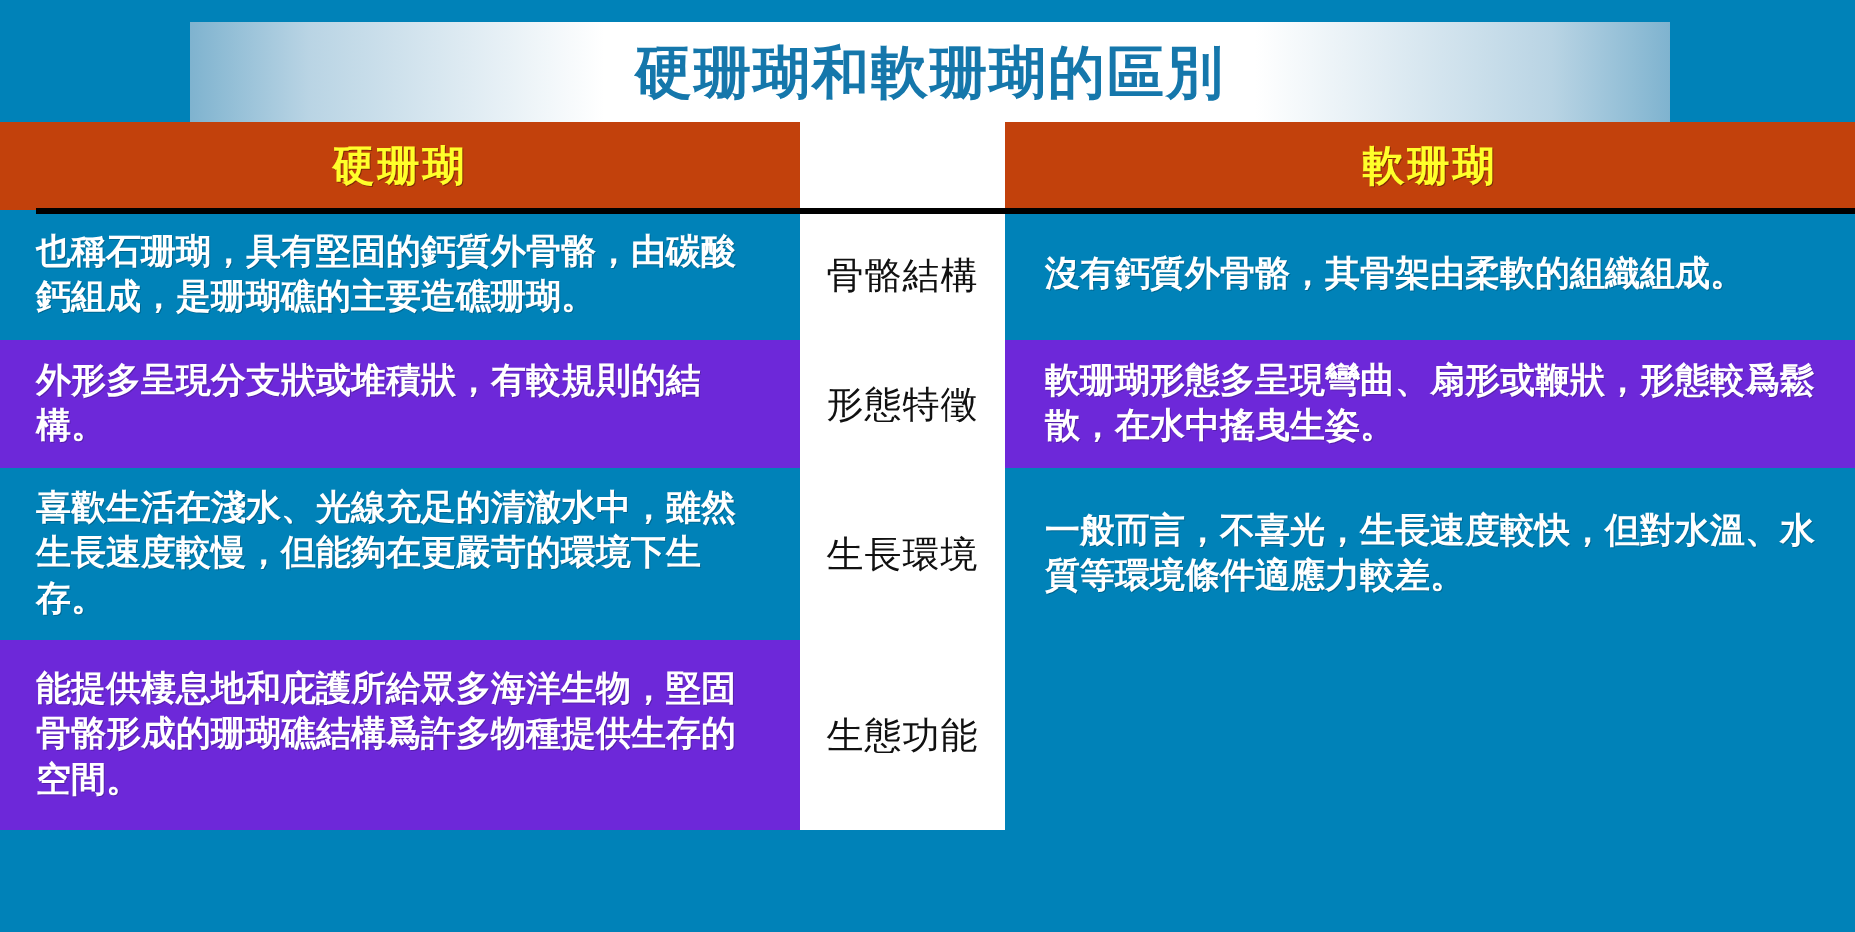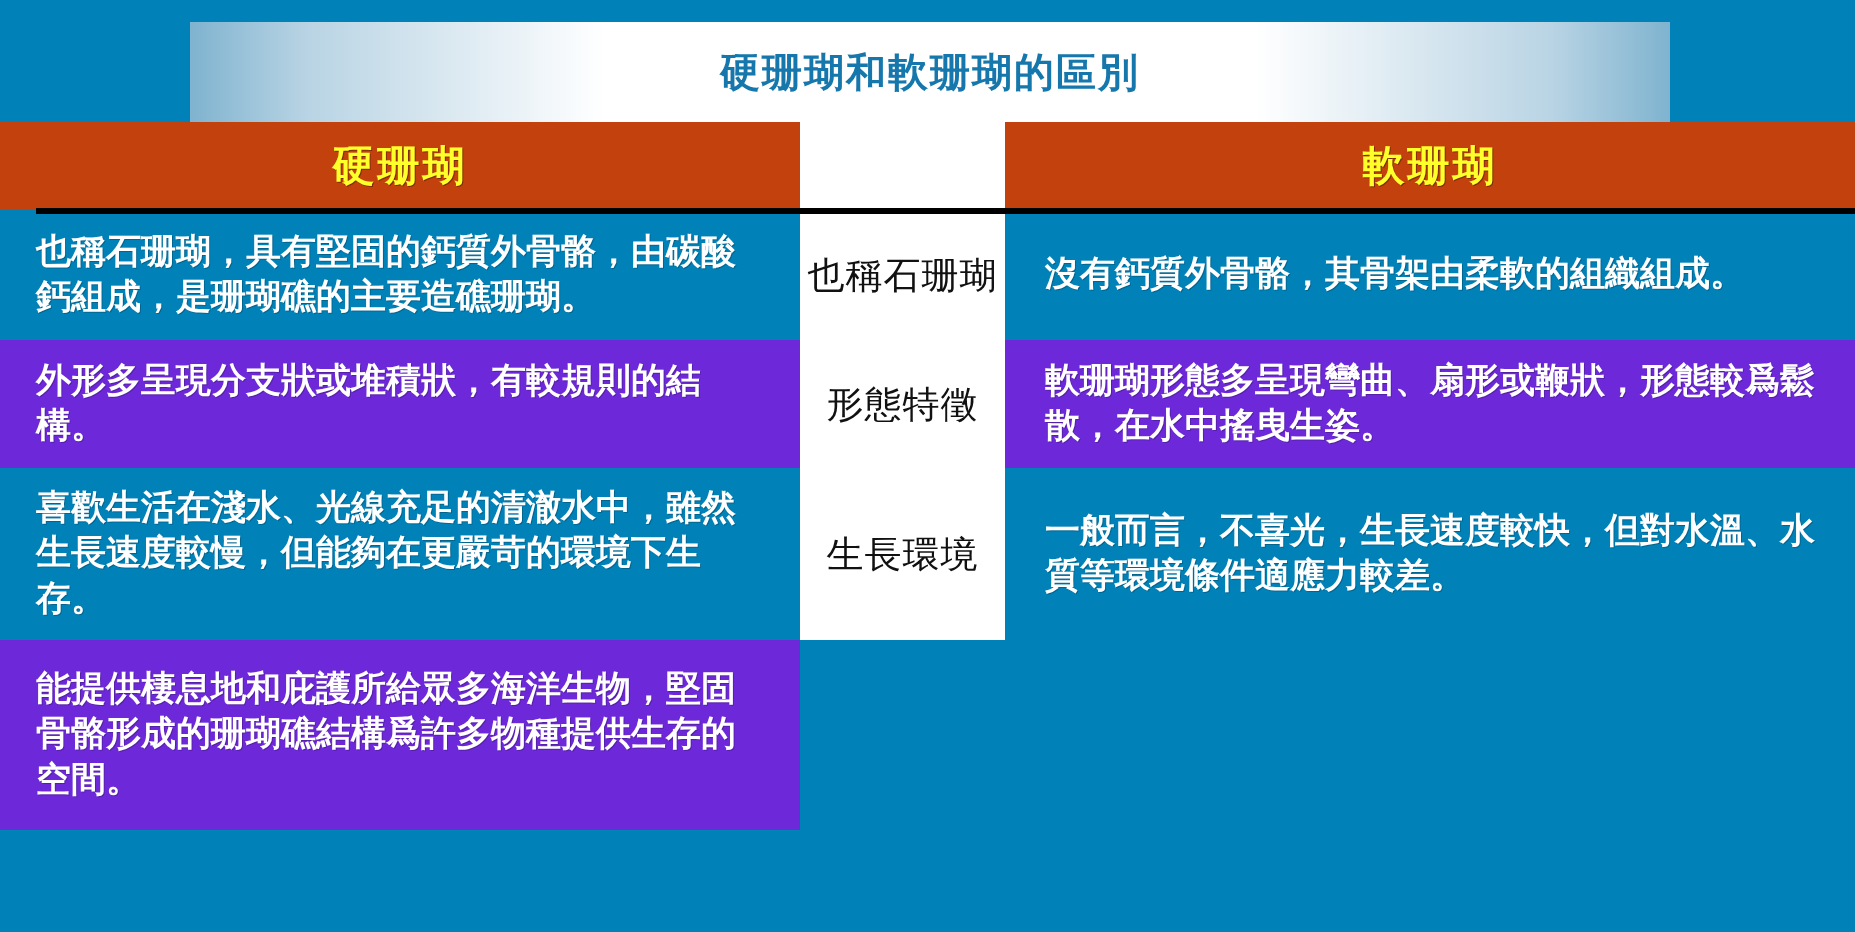--- a/index.html
+++ b/index.html
@@ -33,21 +33,21 @@
         #b9d4e4 8%,
         #ffffff 28%,
         #ffffff 72%,
         #b9d4e4 92%,
         #7fb3cf 100%);
     display: flex;
     align-items: center;
     justify-content: center;
   }
   .title-text {
-    font-size: 40px;
+    font-size: 57px;
     font-weight: bold;
     color: #1577ab;
     letter-spacing: 2px;
     line-height: 1;
     white-space: nowrap;
     text-shadow: 1px 1px 0 rgba(255,255,255,0.8);
   }
 
   
   .table-wrap {
@@ -169,21 +169,21 @@
         <span class="hdr-text"></span>
       </div>
       <div class="cell hdr">
         <span class="hdr-text">軟珊瑚</span>
       </div>
 
       <div class="cell side bg-cyan">
         <span class="body-text">也稱石珊瑚，具有堅固的鈣質外骨骼，由碳酸鈣組成，是珊瑚礁的主要造礁珊瑚。</span>
       </div>
       <div class="cell mid-cell">
-        <span class="mid-text">也稱石珊瑚</span>
+        <span class="mid-text">骨骼結構</span>
       </div>
       <div class="cell side right-col bg-cyan">
         <span class="body-text">沒有鈣質外骨骼，其骨架由柔軟的組織組成。</span>
       </div>
 
       <div class="cell side bg-navy">
         <span class="body-text">外形多呈現分支狀或堆積狀，有較規則的結構。</span>
       </div>
       <div class="cell mid-cell">
         <span class="mid-text">形態特徵</span>
@@ -197,20 +197,23 @@
       </div>
       <div class="cell mid-cell">
         <span class="mid-text">生長環境</span>
       </div>
       <div class="cell side right-col bg-cyan">
         <span class="body-text">一般而言，不喜光，生長速度較快，但對水溫、水質等環境條件適應力較差。</span>
       </div>
 
       <div class="cell side bg-navy">
         <span class="body-text">能提供棲息地和庇護所給眾多海洋生物，堅固骨骼形成的珊瑚礁結構爲許多物種提供生存的空間。</span>
+      </div>
+      <div class="cell mid-cell">
+        <span class="mid-text">生態功能</span>
       </div>
 
     </div>
 
     <div class="rule"></div>
     <div class="rule-gap"></div>
   </div>
 
   <div class="footer-strip"></div>
 </div>

